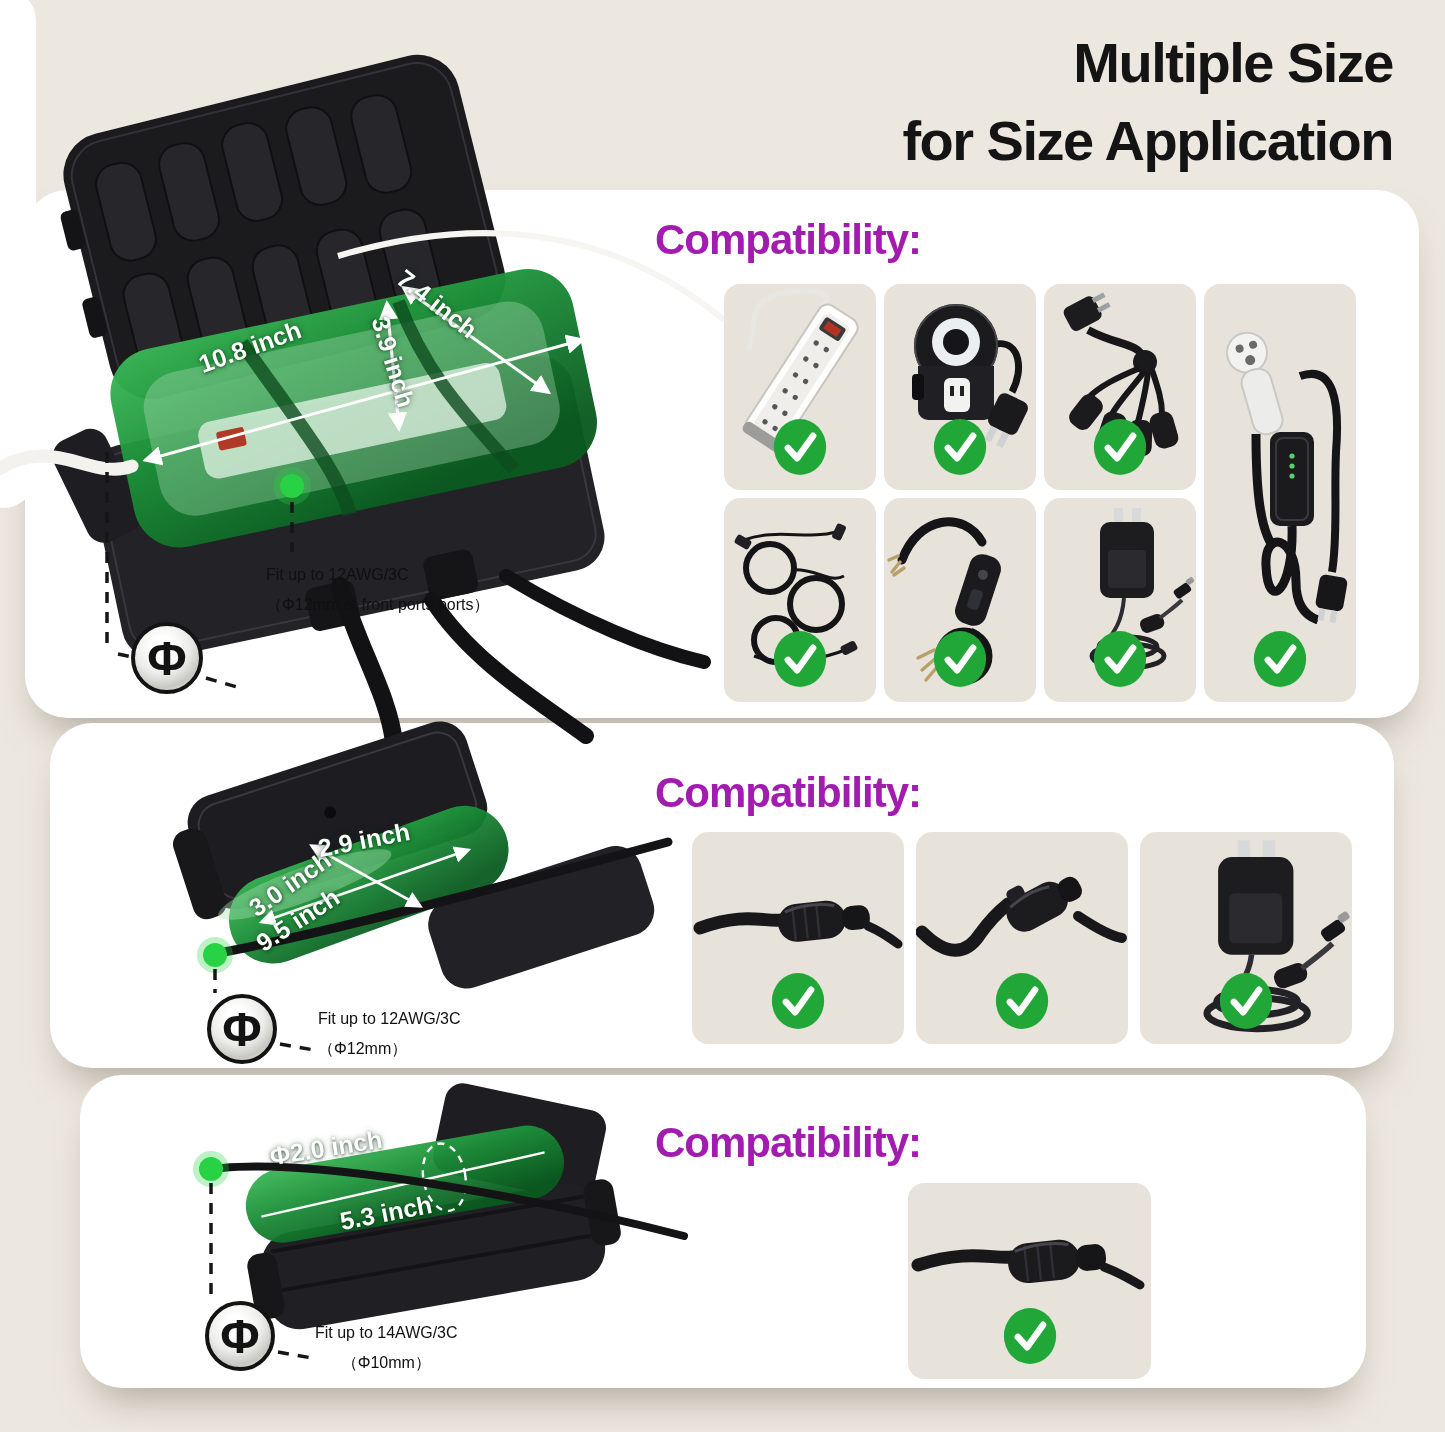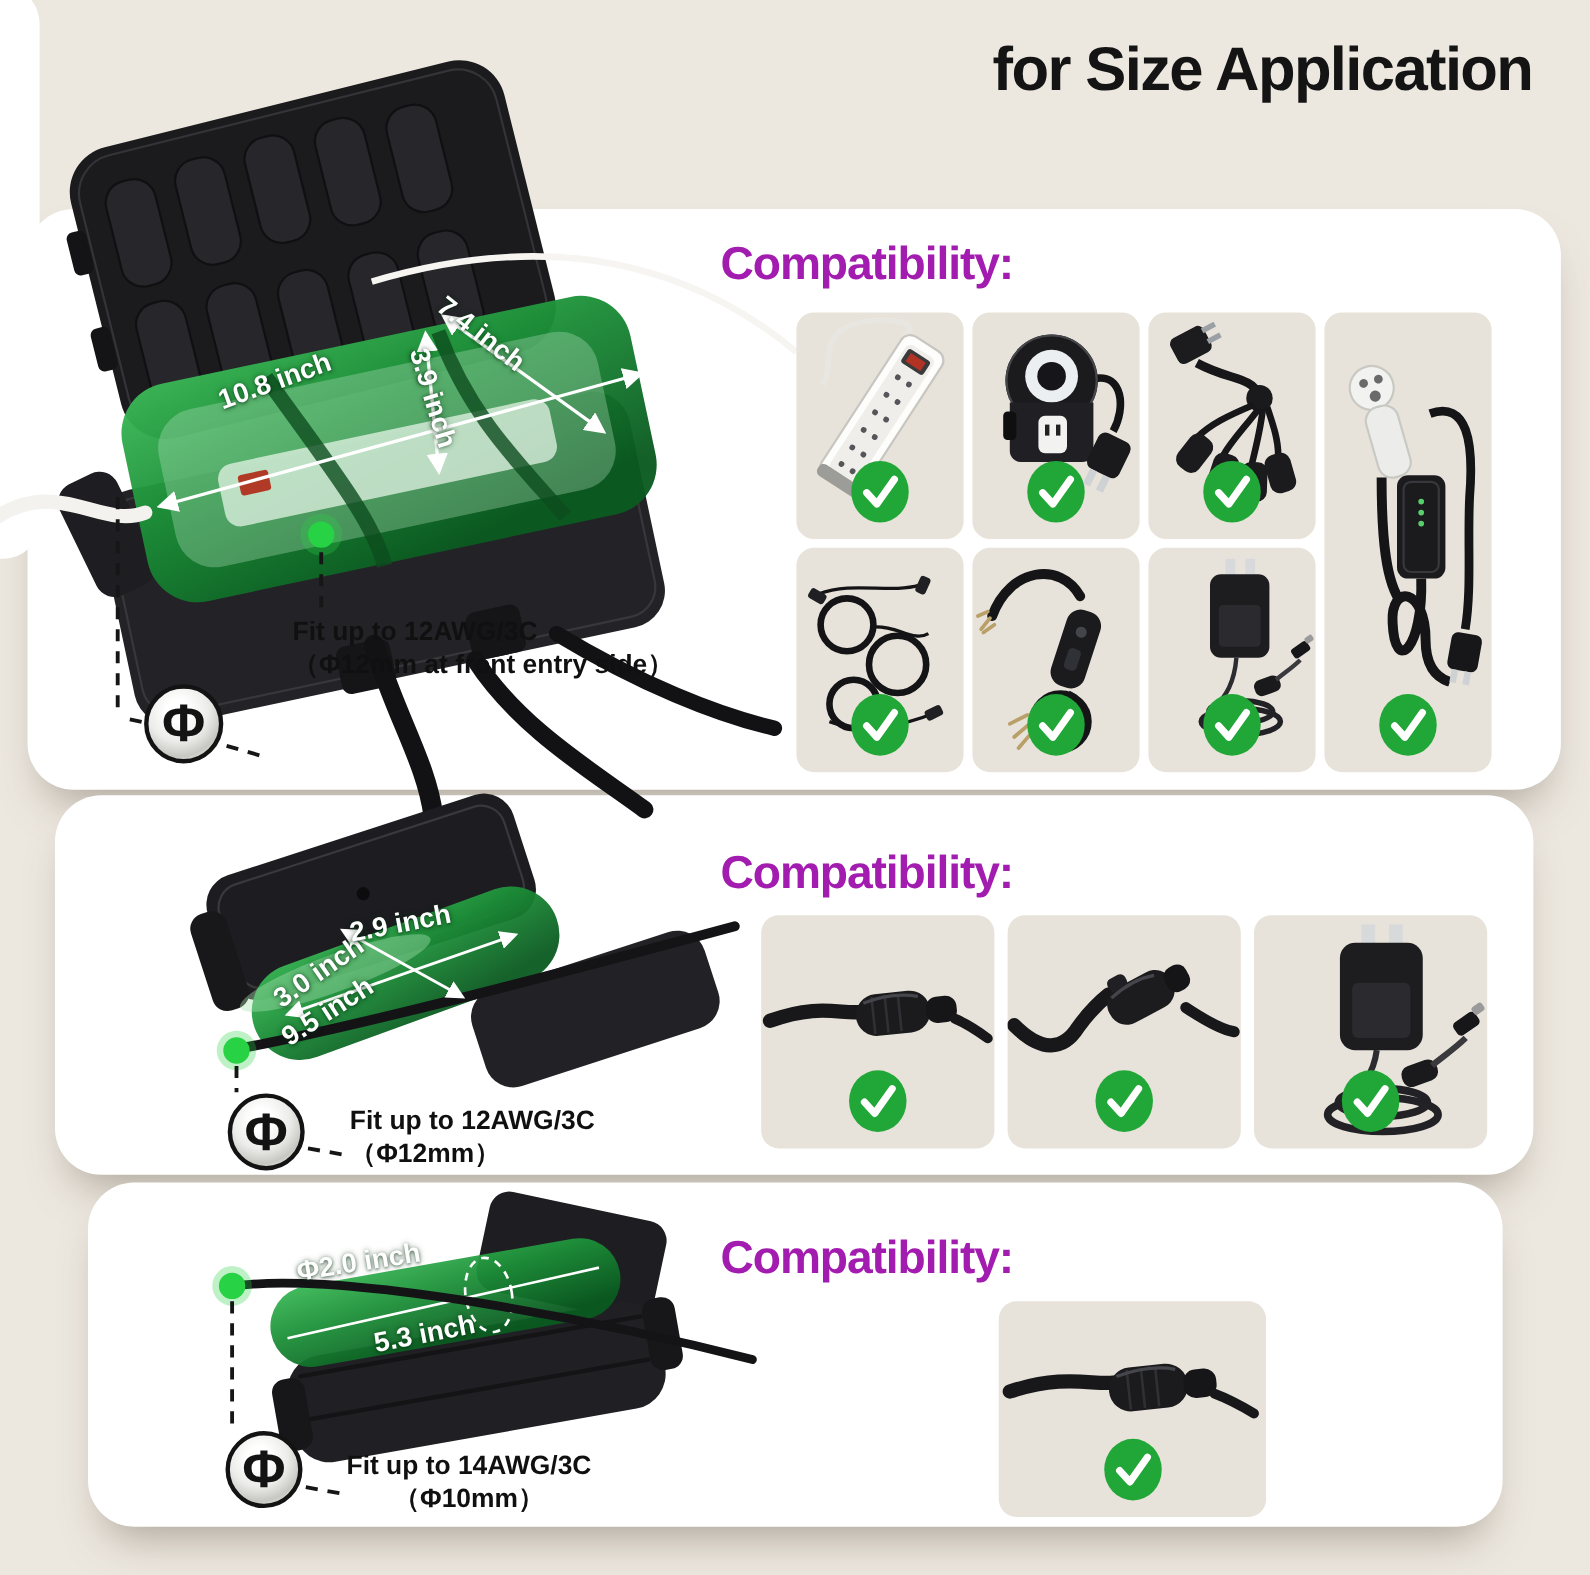--- a/index.html
+++ b/index.html
@@ -20,21 +20,21 @@
   #heading1{left:655px;top:216px;}
   #heading2{left:655px;top:769px;}
   #heading3{left:655px;top:1119px;}
 
   .tile{position:absolute;background:#e8e3da;border-radius:16px;}
   .tile svg.icon{position:absolute;left:0;top:0;width:100%;}
   .check{position:absolute;left:50%;bottom:12px;transform:translateX(-50%);width:56px;height:62px;}
 
   .dim-label{position:absolute;color:#ffffff;font-weight:bold;font-size:25px;white-space:nowrap;
         text-shadow:0 1px 3px rgba(0,45,12,.65),0 0 6px rgba(0,45,12,.4);}
-  .fit-note{position:absolute;font-size:24px;font-weight:bold;color:#101010;line-height:30px;white-space:nowrap;}
+  .fit-note{position:absolute;font-size:16px;font-weight:normal;color:#101010;line-height:30px;white-space:nowrap;}
   .phi-badge{position:absolute;border-radius:50%;border:4px solid #131313;box-sizing:border-box;
         background:radial-gradient(circle at 42% 32%, #ffffff 18%, #ececea 48%, #c7c7c2 72%, #f7f7f5 95%);
         display:flex;align-items:center;justify-content:center;
         font-size:48px;font-weight:bold;color:#131313;}
   #phi1{left:131px;top:622px;width:72px;height:72px;}
   #phi2{left:207px;top:994px;width:70px;height:70px;}
   #phi3{left:205px;top:1301px;width:70px;height:70px;}
 
   .overlay-svg{position:absolute;left:0;top:0;pointer-events:none;}
 </style>
@@ -42,20 +42,21 @@
 <body>
 
 <div class="canvas">
 
   <div class="card" id="card1"></div>
   <div class="card" id="card2"></div>
   <div class="card" id="card3"></div>
   <div class="corner-blob"></div>
 
   <div class="title">
+    <div>Multiple Size</div>
     <div>for Size Application</div>
   </div>
 
   <div class="heading" id="heading1">Compatibility:</div>
   <div class="heading" id="heading2">Compatibility:</div>
   <div class="heading" id="heading3">Compatibility:</div>
 
   <svg class="overlay-svg" width="1445" height="1432" viewBox="0 0 1445 1432">
     <defs>
       <linearGradient id="greenTop" x1="0" y1="0" x2="0.6" y2="1">
@@ -190,21 +191,21 @@
   <div class="dim-label" style="left:298px;top:920px;transform:translate(-50%,-50%) rotate(-33deg);">9.5 inch</div>
   <div class="dim-label" style="left:326px;top:1148px;transform:translate(-50%,-50%) rotate(-9deg);">Φ2.0 inch</div>
   <div class="dim-label" style="left:386px;top:1213px;transform:translate(-50%,-50%) rotate(-11deg);">5.3 inch</div>
 
   <div class="phi-badge" id="phi1">Φ</div>
   <div class="phi-badge" id="phi2">Φ</div>
   <div class="phi-badge" id="phi3">Φ</div>
 
   <div class="fit-note" style="left:266px;top:560px;">
     <div>Fit up to 12AWG/3C</div>
-    <div>（Φ12mm at front entry side）</div>
+    <div>（Φ12mm at front ports ports）</div>
   </div>
   <div class="fit-note" style="left:318px;top:1004px;">
     <div>Fit up to 12AWG/3C</div>
     <div>（Φ12mm）</div>
   </div>
   <div class="fit-note" style="left:315px;top:1318px;text-align:center;">
     <div>Fit up to 14AWG/3C</div>
     <div>（Φ10mm）</div>
   </div>
 

